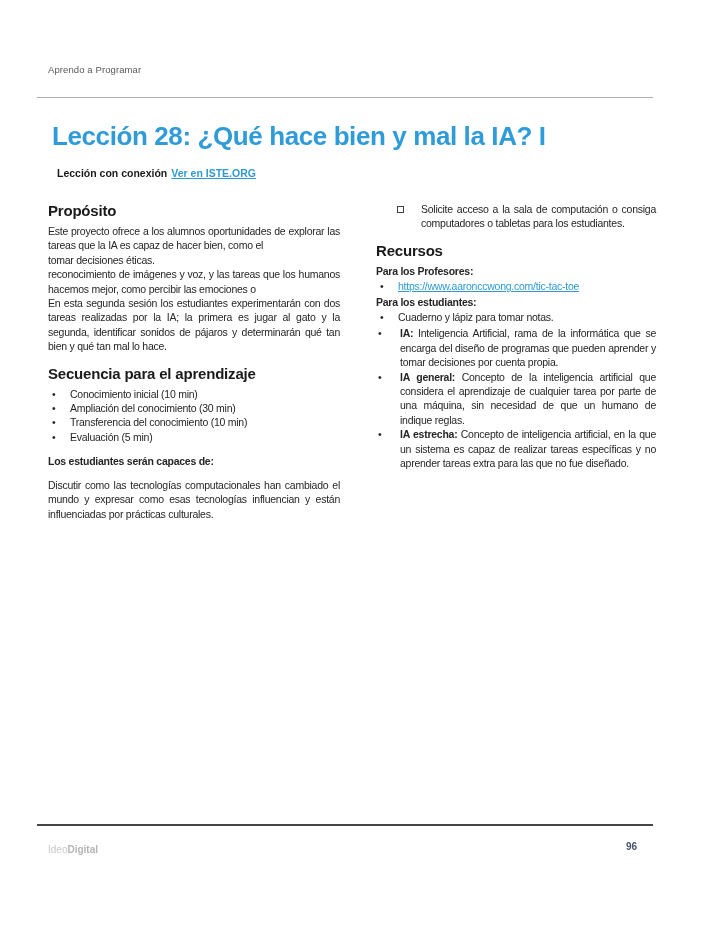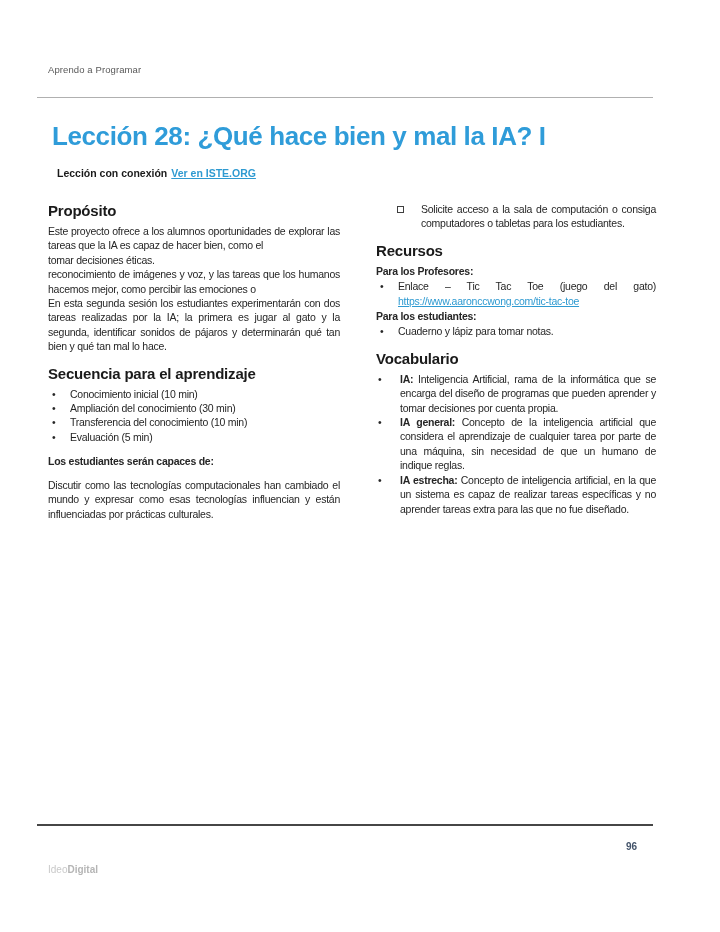--- a/index.html
+++ b/index.html
@@ -71,21 +71,21 @@
   }
 
   .justify-last { text-align: justify; text-align-last: justify; }
   .resource-link-line { margin-top: 0; }
 
   
   .footer-rule {
     position: absolute; left: 37px; top: 824px;
     width: 616px; height: 2px; background: #464646;
   }
-  .footer-brand { position: absolute; left: 48px; top: 864px; font-size: 10px; }
+  .footer-brand { position: absolute; left: 48px; top: 844px; font-size: 10px; }
   .brand-light { color: #c9c9c9; }
   .brand-bold  { color: #b5b5b5; font-weight: bold; }
   .footer-page {
     position: absolute; right: 83px; top: 841px;
     font-size: 10px; font-weight: bold; color: #44546a;
   }
 </style>
 </head>
 <body>
 
@@ -137,32 +137,30 @@
       <div class="col-right">
         <div class="check-item">
           <span class="checkbox"></span>
           <span>Solicite acceso a la sala de computación o consiga computadores o tabletas para los estudiantes.</span>
         </div>
 
         <h2>Recursos</h2>
         <div class="bold-label">Para los Profesores:</div>
         <div class="bullet-item justify-last">
           <span class="marker">•</span>
-          <span>Enlace – Tic Tac Toe (juego del gato)</span>
         </div>
         <div class="bullet-item resource-link-line">
           <a class="resource-link">https://www.aaronccwong.com/tic-tac-toe</a>
         </div>
         <div class="bold-label">Para los estudiantes:</div>
         <div class="bullet-item">
           <span class="marker">•</span>
           <span>Cuaderno y lápiz para tomar notas.</span>
         </div>
 
-        <h2>Vocabulario</h2>
         <ul class="plain">
           <li class="vocab-item">
             <span class="marker">•</span>
             <span class="vocab-term">IA:</span><span> Inteligencia Artificial, rama de la informática que se encarga del diseño de programas que pueden aprender y tomar decisiones por cuenta propia.</span>
           </li>
           <li class="vocab-item">
             <span class="marker">•</span>
             <span class="vocab-term">IA general:</span><span> Concepto de la inteligencia artificial que considera el aprendizaje de cualquier tarea por parte de una máquina, sin necesidad de que un humano de indique reglas.</span>
           </li>
           <li class="vocab-item">

